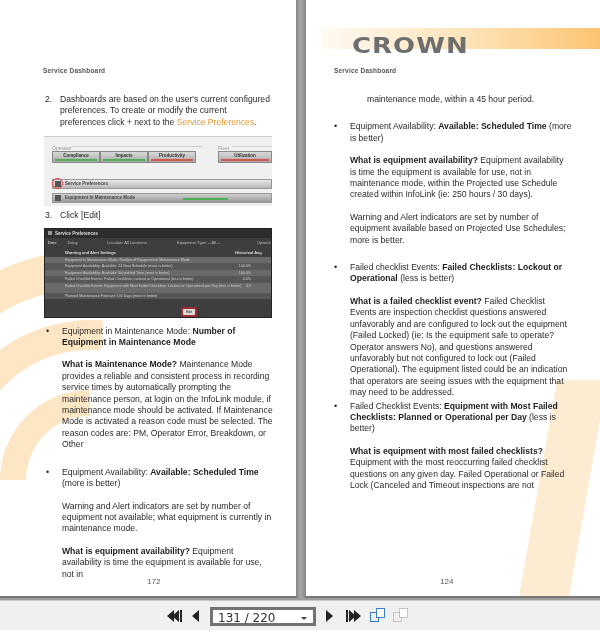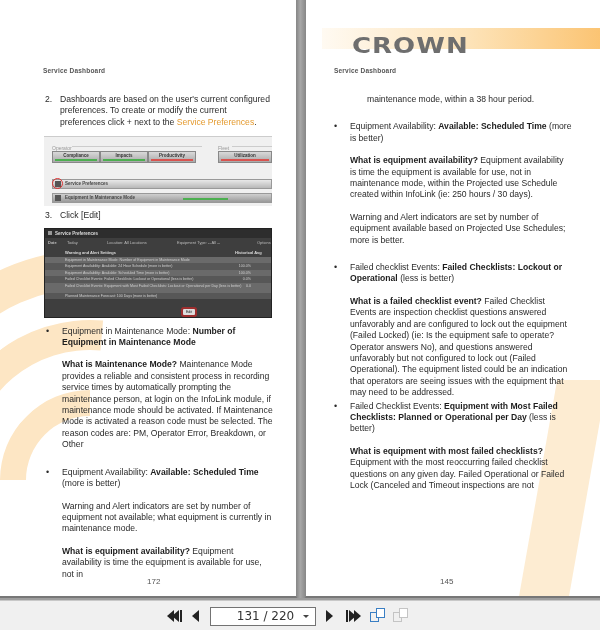--- a/index.html
+++ b/index.html
@@ -70,21 +70,21 @@
   .page-num { position: absolute; bottom: 10px; font-size: 8px; color: #555; }
   .left .page-num { left: 147px; }
   .right .page-num { left: 134px; }
 
   
   .toolbar { position: absolute; left: 0; top: 600px; width: 600px; height: 30px; background: #f0f0f0; border-top: 1px solid #c8c8c8; }
   .tb-btn { position: absolute; top: 7px; height: 16px; display: flex; align-items: center; justify-content: center; cursor: pointer; }
   .tri-l { width: 0; height: 0; border-top: 6px solid transparent; border-bottom: 6px solid transparent; border-right: 7px solid #222; }
   .tri-r { width: 0; height: 0; border-top: 6px solid transparent; border-bottom: 6px solid transparent; border-left: 7px solid #222; }
   .bar-v { width: 2px; height: 12px; background: #222; }
-  .page-select { position: absolute; left: 210px; top: 6px; width: 106px; height: 19px; background: #fff; border: 1px solid #737373; font-size: 12px; color: #333; line-height: 17px; padding-left: 5px; font-family: "DejaVu Sans", sans-serif; text-align: center; }
+  .page-select { position: absolute; left: 210px; top: 6px; width: 106px; height: 19px; background: #fff; border: 3px solid #737373; font-size: 12px; color: #333; line-height: 17px; padding-left: 5px; font-family: "DejaVu Sans", sans-serif; }
   .page-select .caret { position: absolute; right: 6px; top: 7px; width: 0; height: 0; border-left: 3px solid transparent; border-right: 3px solid transparent; border-top: 3px solid #444; }
   .icon-sq { position: relative; width: 16px; height: 16px; }
   .icon-sq .b1 { position: absolute; left: 0; top: 4px; width: 9px; height: 10px; border: 1.5px solid #3a7fc4; }
   .icon-sq .b2 { position: absolute; left: 6px; top: 0; width: 9px; height: 10px; border: 1.5px solid #3a7fc4; background: #fff; }
   .icon-sq.dis .b1, .icon-sq.dis .b2 { border-color: #c4c4c4; }
 </style>
 </head>
 <body>
 
 <div class="viewer">
@@ -169,21 +169,21 @@
       <div class="wm-arc" style="left:50px;top:80px;width:250px;height:250px;border-width:32px;transform:rotate(60deg);"></div>
       <div style="position:absolute;left:100px;top:120px;width:50px;height:240px;background:#fdecd2;transform:skewX(-10deg);"></div>
     </div>
 
     <div class="banner-right">
       <div class="crown-logo">CROWN</div>
     </div>
     <div class="running-head">Service Dashboard</div>
 
     <div class="content">
-      <div class="para first">maintenance mode, within a 38 hour period.</div>
+      <div class="para first">maintenance mode, within a 45 hour period.</div>
 
       <div class="bullet" style="margin-top:16px;margin-left:-17px;">
         <span class="dot">•</span>
         <span><span>Equipment Availability: </span><b>Available: Scheduled Time</b><span> (more is better)</span></span>
       </div>
       <div class="para" style="margin-left:-17px;"><b>What is equipment availability?</b><span> Equipment availability is time the equipment is available for use, not in maintenance mode, within the Projected use Schedule created within InfoLink (ie: 250 hours / 30 days).</span></div>
       <div class="para" style="margin-left:-17px;"><span>Warning and Alert indicators are set by number of equipment available based on Projected Use Schedules; more is better.</span></div>
 
       <div class="bullet" style="margin-top:16px;margin-left:-17px;">
         <span class="dot">•</span>
@@ -191,21 +191,21 @@
       </div>
       <div class="para" style="margin-left:-17px;"><b>What is a failed checklist event?</b><span> Failed Checklist Events are inspection checklist questions answered unfavorably and are configured to lock out the equipment (Failed Locked) (ie: Is the equipment safe to operate? Operator answers No), and questions answered unfavorably but not configured to lock out (Failed Operational). The equipment listed could be an indication that operators are seeing issues with the equipment that may need to be addressed.</span></div>
 
       <div class="bullet" style="margin-top:2px;margin-left:-17px;">
         <span class="dot">•</span>
         <span><span>Failed Checklist Events: </span><b>Equipment with Most Failed Checklists: Planned or Operational per Day</b><span> (less is better)</span></span>
       </div>
       <div class="para" style="margin-left:-17px;"><b>What is equipment with most failed checklists?</b><span> Equipment with the most reoccurring failed checklist questions on any given day. Failed Operational or Failed Lock (Canceled and Timeout inspections are not</span></div>
     </div>
 
-    <div class="page-num">145</div>
+    <div class="page-num">124</div>
   </div>
 
   <div class="toolbar">
     <div class="tb-btn" style="left:166px;width:16px;">
       <span style="display:flex;align-items:center;gap:0;">
         <span class="tri-l"></span>
           <span class="tri-l" style="margin-left:-2px;"></span>
           <span class="bar-v" style="margin-left:1px;"></span>
       </span>
     </div>

